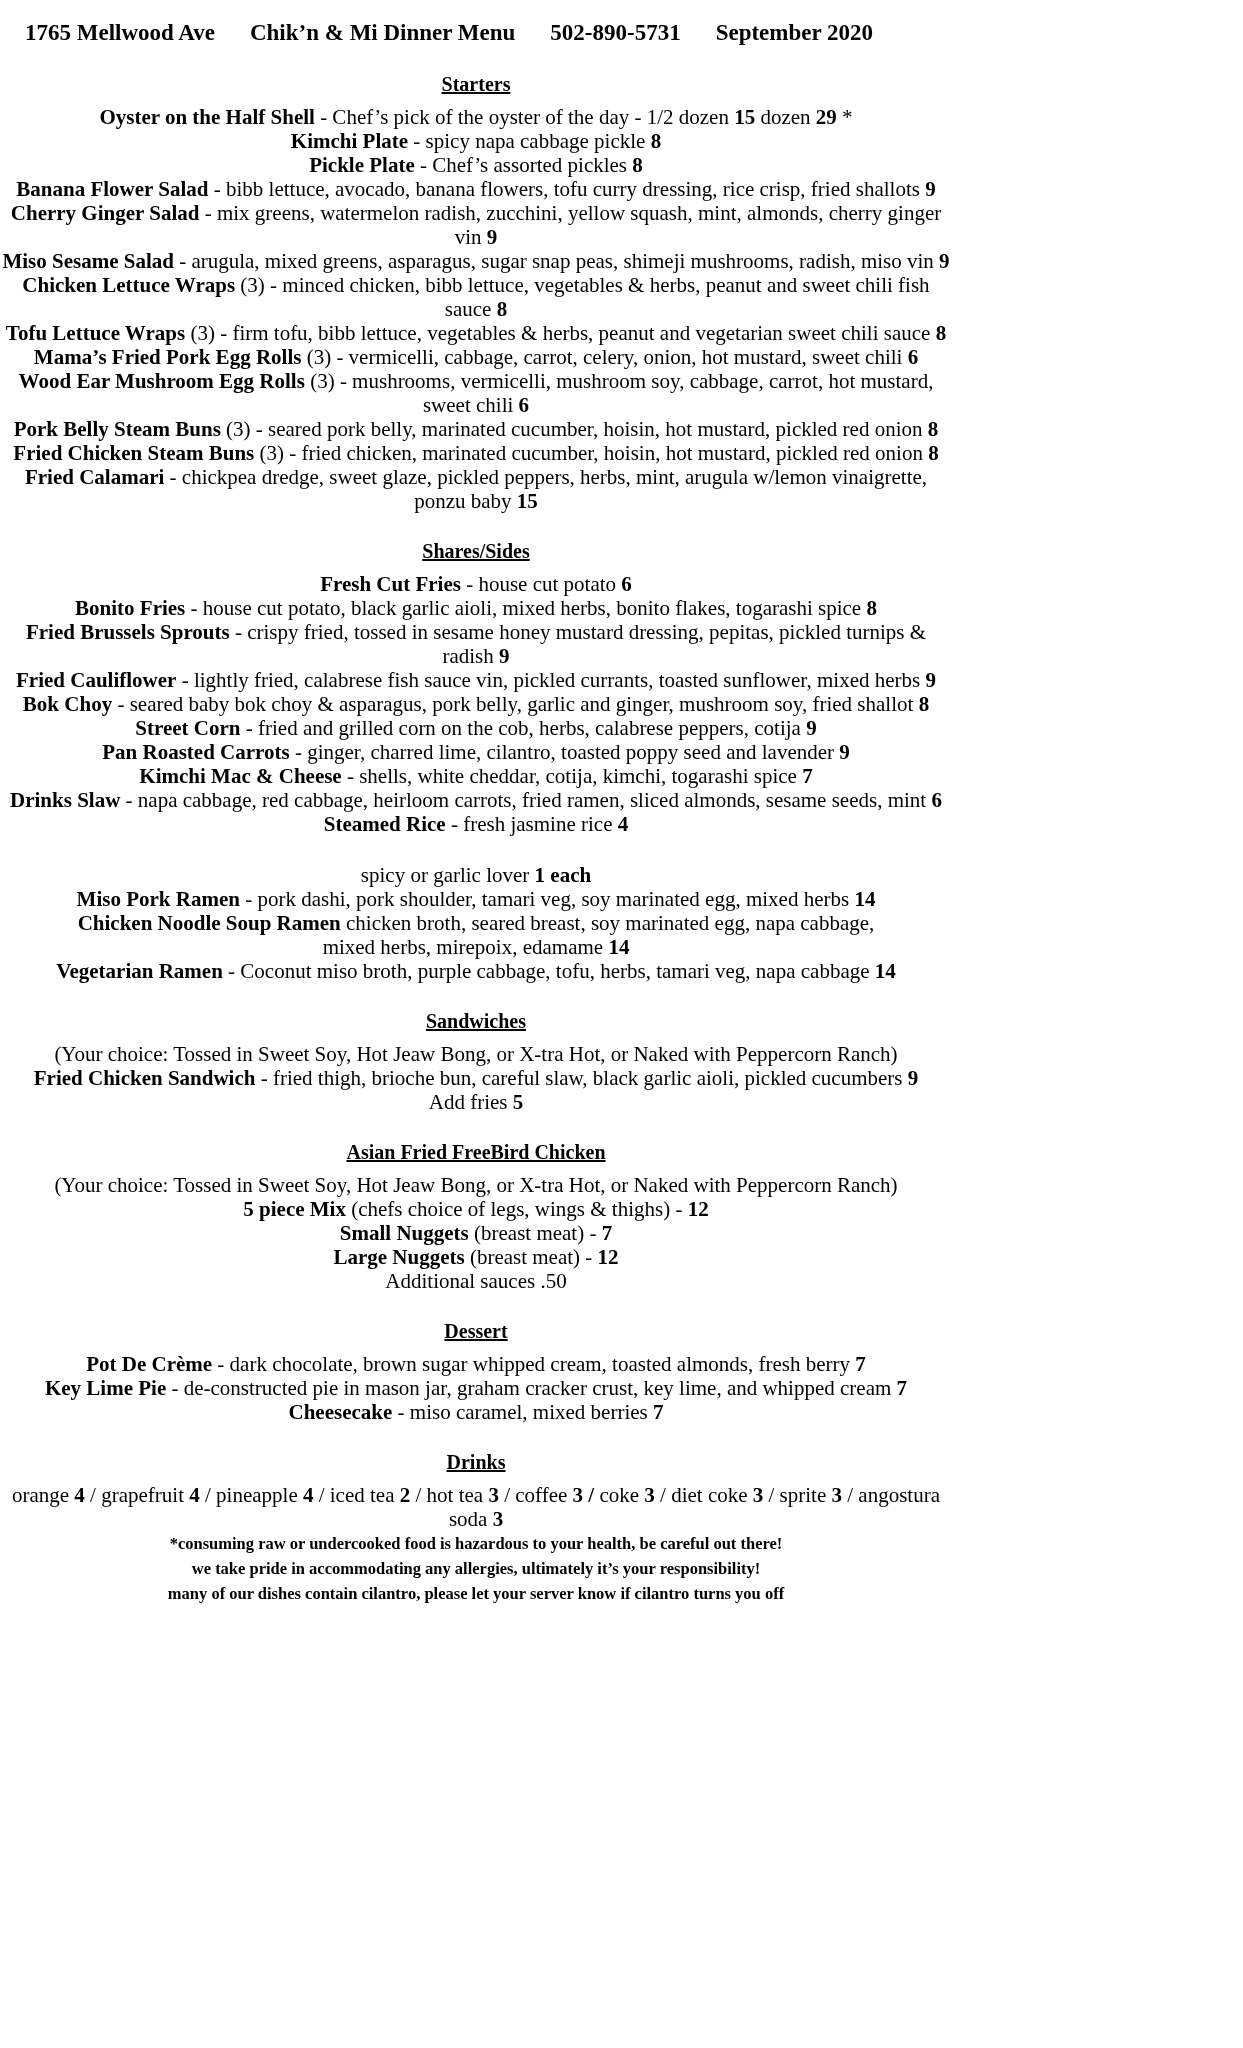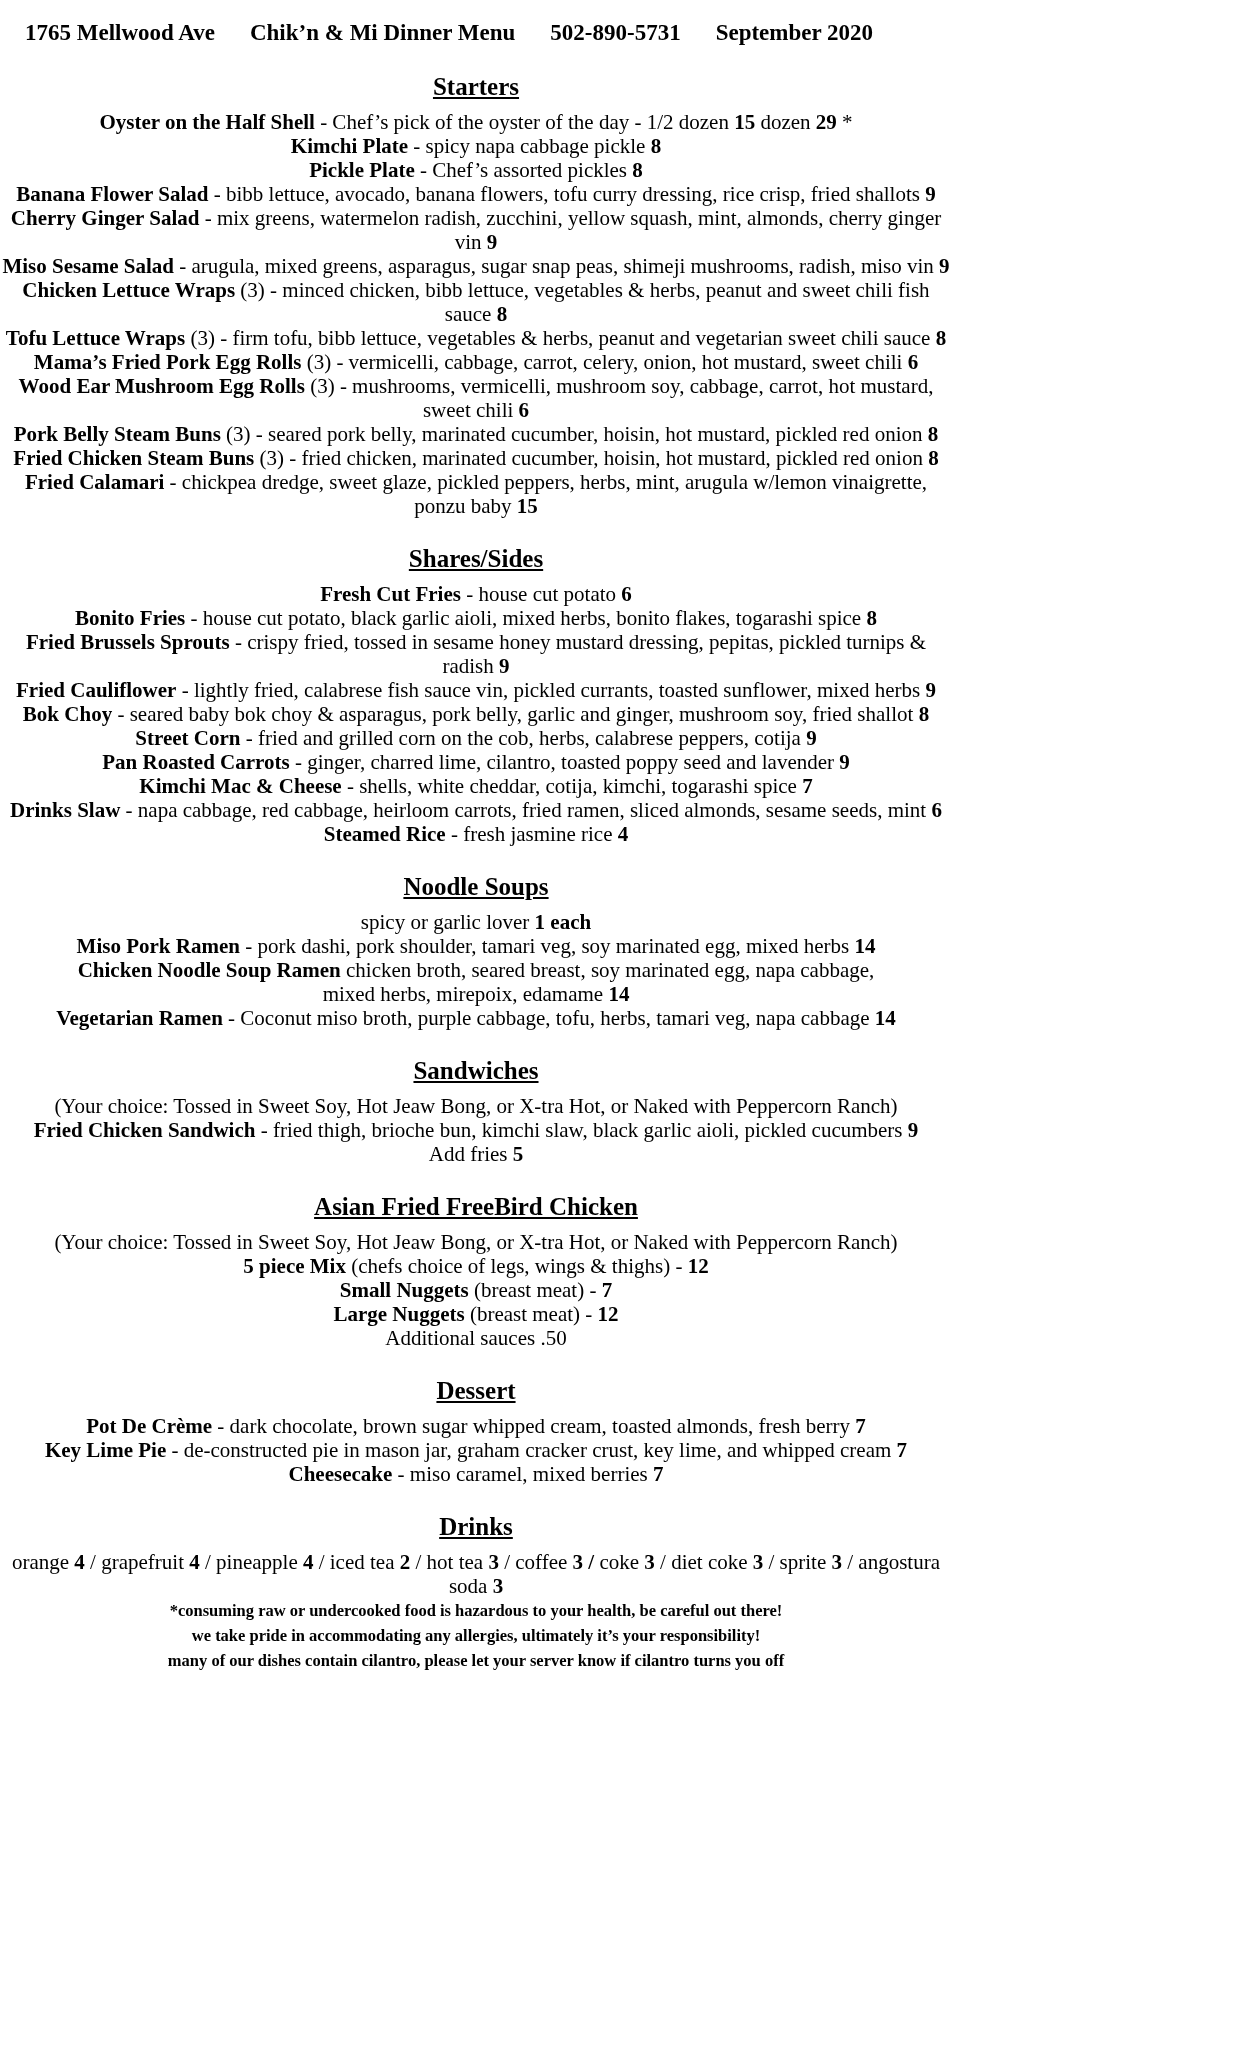--- a/index.html
+++ b/index.html
@@ -30,21 +30,21 @@
     font-weight: bold;
     text-align: center;
   }
   .menu-sections {
     margin-top: 6px;
   }
   .menu-section {
     margin-top: 27px;
   }
   .section-heading {
-    font-size: 25px;
+    font-size: 20px;
     font-weight: bold;
     text-decoration: underline;
     margin: 0 0 9px 0;
   }
   .menu-line {
     font-size: 21px;
     line-height: 24px;
     white-space: normal;
   }
   .menu-line .b {
@@ -95,31 +95,30 @@
           <div class="menu-line"><span class="b">Fried Brussels Sprouts</span><span> - crispy fried, tossed in sesame honey mustard dressing, pepitas, pickled turnips &amp; radish </span><span class="b">9</span></div>
           <div class="menu-line"><span class="b">Fried Cauliflower</span><span> - lightly fried, calabrese fish sauce vin, pickled currants, toasted sunflower, mixed herbs </span><span class="b">9</span></div>
           <div class="menu-line"><span class="b">Bok Choy</span><span> - seared baby bok choy &amp; asparagus, pork belly, garlic and ginger, mushroom soy, fried shallot </span><span class="b">8</span></div>
           <div class="menu-line"><span class="b">Street Corn</span><span> - fried and grilled corn on the cob, herbs, calabrese peppers, cotija </span><span class="b">9</span></div>
           <div class="menu-line"><span class="b">Pan Roasted Carrots</span><span> - ginger, charred lime, cilantro, toasted poppy seed and lavender </span><span class="b">9</span></div>
           <div class="menu-line"><span class="b">Kimchi Mac &amp; Cheese</span><span> - shells, white cheddar, cotija, kimchi, togarashi spice </span><span class="b">7</span></div>
           <div class="menu-line"><span class="b">Drinks Slaw</span><span> - napa cabbage, red cabbage, heirloom carrots, fried ramen, sliced almonds, sesame seeds, mint </span><span class="b">6</span></div>
           <div class="menu-line"><span class="b">Steamed Rice</span><span> - fresh jasmine rice </span><span class="b">4</span></div>
         </section>
         <section class="menu-section">
-          <h2 class="section-heading">Noodle Soups</h2>
           <div class="menu-line"><span>spicy or garlic lover </span><span class="b">1 each</span></div>
           <div class="menu-line"><span class="b">Miso Pork Ramen</span><span> - pork dashi, pork shoulder, tamari veg, soy marinated egg, mixed herbs </span><span class="b">14</span></div>
           <div class="menu-line"><span class="b">Chicken Noodle Soup Ramen</span><span> chicken broth, seared breast, soy marinated egg, napa cabbage,</span></div>
           <div class="menu-line"><span>mixed herbs, mirepoix, edamame </span><span class="b">14</span></div>
           <div class="menu-line"><span class="b">Vegetarian Ramen</span><span> - Coconut miso broth, purple cabbage, tofu, herbs, tamari veg, napa cabbage </span><span class="b">14</span></div>
         </section>
         <section class="menu-section">
           <h2 class="section-heading">Sandwiches</h2>
           <div class="menu-line"><span>(Your choice: Tossed in Sweet Soy, Hot Jeaw Bong, or X-tra Hot, or Naked with Peppercorn Ranch)</span></div>
-          <div class="menu-line"><span class="b">Fried Chicken Sandwich</span><span> - fried thigh, brioche bun, kimchi slaw, black garlic aioli, pickled cucumbers </span><span class="b">9</span></div>
+          <div class="menu-line"><span class="b">Fried Chicken Sandwich</span><span> - fried thigh, brioche bun, careful slaw, black garlic aioli, pickled cucumbers </span><span class="b">9</span></div>
           <div class="menu-line"><span>Add fries </span><span class="b">5</span></div>
         </section>
         <section class="menu-section">
           <h2 class="section-heading">Asian Fried FreeBird Chicken</h2>
           <div class="menu-line"><span>(Your choice: Tossed in Sweet Soy, Hot Jeaw Bong, or X-tra Hot, or Naked with Peppercorn Ranch)</span></div>
           <div class="menu-line"><span class="b">5 piece Mix</span><span> (chefs choice of legs, wings &amp; thighs) - </span><span class="b">12</span></div>
           <div class="menu-line"><span class="b">Small Nuggets</span><span> (breast meat) - </span><span class="b">7</span></div>
           <div class="menu-line"><span class="b">Large Nuggets</span><span> (breast meat) - </span><span class="b">12</span></div>
           <div class="menu-line"><span>Additional sauces .50</span></div>
         </section>

